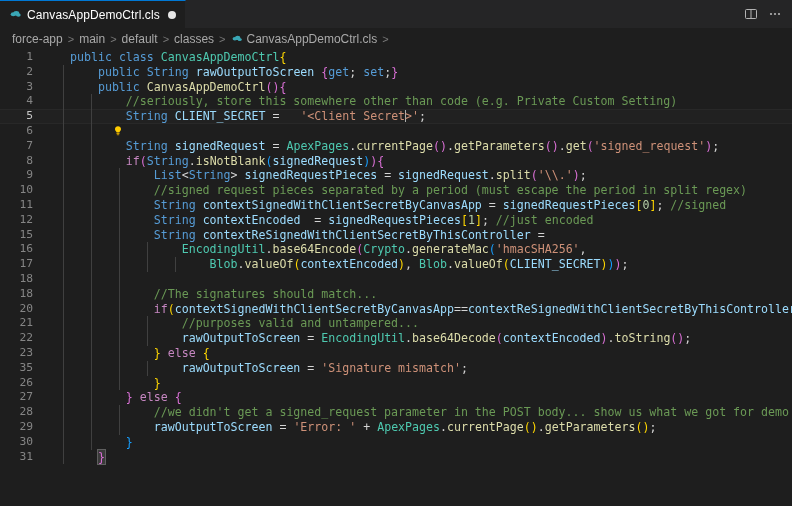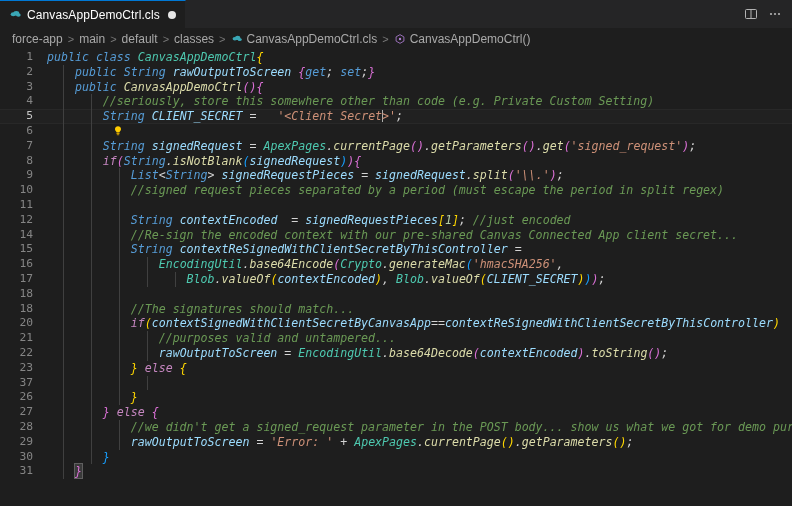--- a/index.html
+++ b/index.html
@@ -106,23 +106,22 @@
     font-family: "DejaVu Sans Mono", monospace;
   }
   .row.active .lineno { color: #c6c6c6; }
   .gutter-bulb {
     position: absolute;
     left: 42px; top: 1px;
     width: 12px; height: 12px;
   }
   .code {
     position: absolute;
-    left: 47px; top: 0;
+    left: 70px; top: 0;
     white-space: pre;
-    font-style: italic;
   }
   .indent {
     position: absolute;
     top: 0;
     width: 1px;
     height: 14.8px;
     background: #404040;
   }
   .bracket-box {
     outline: 1px solid #5f5f5f;
@@ -210,29 +209,20 @@
       <span>
         <svg class="bc-icon" viewBox="0 0 16 16">
           <ellipse cx="5.2" cy="7.6" rx="3.1" ry="2.4" fill="#3aa7b5"></ellipse>
           <ellipse cx="9.0" cy="6.6" rx="3.6" ry="2.8" fill="#3aa7b5"></ellipse>
           <ellipse cx="11.6" cy="8.6" rx="2.8" ry="2.1" fill="#3aa7b5"></ellipse>
         </svg>
       </span>
       <span>CanvasAppDemoCtrl.cls</span>
     </span>
     <span class="bc-sep">&gt;</span>
-    <span class="bc-item">
-      <span>
-        <svg class="bc-icon" viewBox="0 0 16 16" fill="none" stroke="#b180d7" stroke-width="1.1">
-          <path d="M8 2.2 L13.2 5.2 L13.2 10.8 L8 13.8 L2.8 10.8 L2.8 5.2 Z"></path>
-          <circle cx="8" cy="8" r="1.6" fill="#b180d7" stroke="none"></circle>
-        </svg>
-      </span>
-      <span>CanvasAppDemoCtrl()</span>
-    </span>
   </div>
 
   <div class="editor">
     <div class="code-area">
 
       <div class="row">
         <span class="lineno">1</span>
         <span class="code"><span class="t-kw">public</span> <span class="t-kw">class</span> <span class="t-type">CanvasAppDemoCtrl</span><span class="t-b1">{</span></span>
       </div>
 
@@ -305,38 +295,32 @@
         <span class="indent" style="left:91px"></span>
         <span class="indent" style="left:119px"></span>
         <span class="code t-cmt">            //signed request pieces separated by a period (must escape the period in split regex)</span>
       </div>
 
       <div class="row">
         <span class="lineno">11</span>
         <span class="indent" style="left:63px"></span>
         <span class="indent" style="left:91px"></span>
         <span class="indent" style="left:119px"></span>
+        <span class="code">            <span class="t-kw">String</span> <span class="t-id">contextSignedWithClientSecretByCanvasApp</span> <span class="t-pun">=</span> <span class="t-id">signedRequestPieces</span><span class="t-b1">[</span><span class="t-num">0</span><span class="t-b1">]</span><span class="t-pun">;</span> <span class="t-cmt">//signed</span></span>
       </div>
 
       <div class="row">
         <span class="lineno">12</span>
         <span class="indent" style="left:63px"></span>
         <span class="indent" style="left:91px"></span>
         <span class="indent" style="left:119px"></span>
         <span class="code">            <span class="t-kw">String</span> <span class="t-id">contextEncoded</span>  <span class="t-pun">=</span> <span class="t-id">signedRequestPieces</span><span class="t-b1">[</span><span class="t-num">1</span><span class="t-b1">]</span><span class="t-pun">;</span> <span class="t-cmt">//just encoded</span></span>
       </div>
 
 
-      <div class="row">
-        <span class="lineno">14</span>
-        <span class="indent" style="left:63px"></span>
-        <span class="indent" style="left:91px"></span>
-        <span class="indent" style="left:119px"></span>
-        <span class="code t-cmt">            //Re-sign the encoded context with our pre-shared Canvas Connected App client secret...</span>
-      </div>
 
       <div class="row">
         <span class="lineno">15</span>
         <span class="indent" style="left:63px"></span>
         <span class="indent" style="left:91px"></span>
         <span class="indent" style="left:119px"></span>
         <span class="code">            <span class="t-kw">String</span> <span class="t-id">contextReSignedWithClientSecretByThisController</span> <span class="t-pun">=</span></span>
       </div>
 
       <div class="row">
@@ -403,25 +387,26 @@
       <div class="row">
         <span class="lineno">23</span>
         <span class="indent" style="left:63px"></span>
         <span class="indent" style="left:91px"></span>
         <span class="indent" style="left:119px"></span>
         <span class="code">            <span class="t-b1">}</span> <span class="t-kwp">else</span> <span class="t-b1">{</span></span>
       </div>
 
 
       <div class="row">
-        <span class="lineno">37</span>
+        <span class="lineno">35</span>
         <span class="indent" style="left:63px"></span>
         <span class="indent" style="left:91px"></span>
         <span class="indent" style="left:119px"></span>
         <span class="indent" style="left:147px"></span>
+        <span class="code">                <span class="t-id">rawOutputToScreen</span> <span class="t-pun">=</span> <span class="t-str">'Signature mismatch'</span><span class="t-pun">;</span></span>
       </div>
 
       <div class="row">
         <span class="lineno">26</span>
         <span class="indent" style="left:63px"></span>
         <span class="indent" style="left:91px"></span>
         <span class="indent" style="left:119px"></span>
         <span class="code">            <span class="t-b1">}</span></span>
       </div>
 

